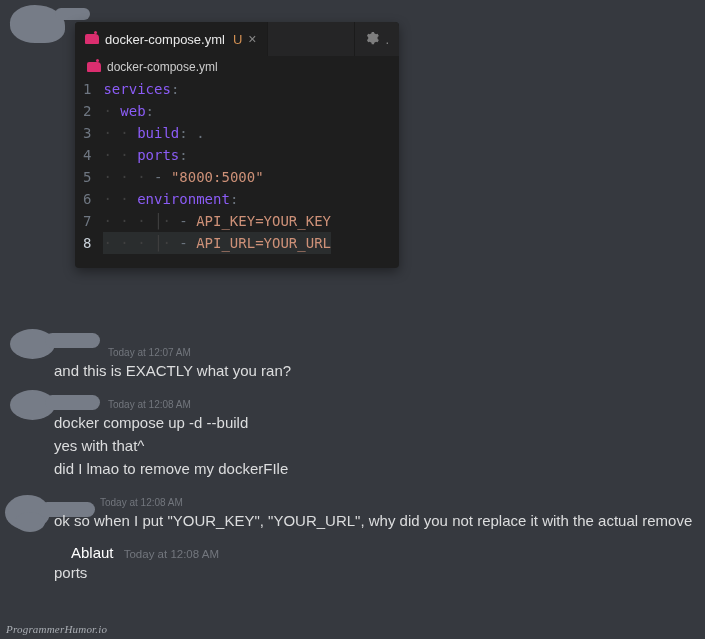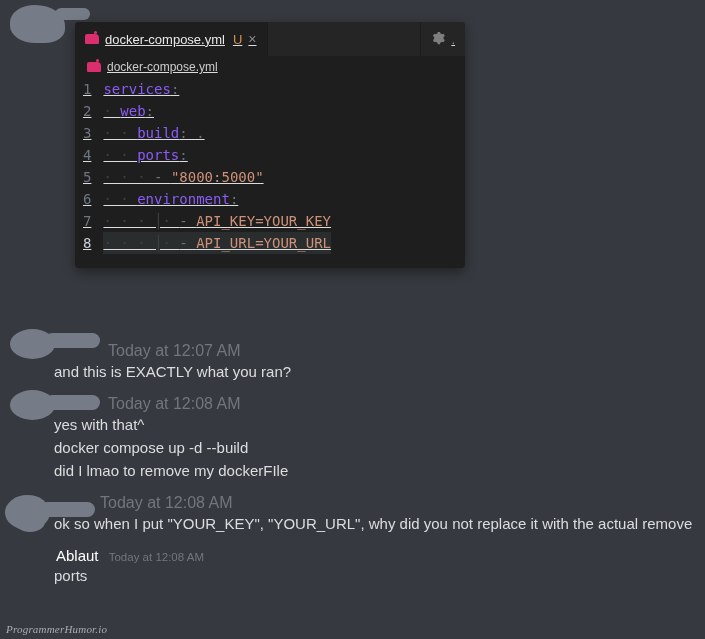--- a/index.html
+++ b/index.html
@@ -24,26 +24,25 @@
     .scr2b { top: 333px; left: 45px; width: 55px; height: 15px; border-radius: 10px; }
     .scr3 { top: 390px; left: 10px; width: 45px; height: 30px; border-radius: 50%; }
     .scr3b { top: 395px; left: 45px; width: 55px; height: 15px; border-radius: 10px; }
     .scr4 { top: 495px; left: 5px; width: 45px; height: 35px; border-radius: 50%; }
     .scr4b { top: 502px; left: 40px; width: 55px; height: 15px; border-radius: 10px; }
     .scr4c { top: 512px; left: 15px; width: 30px; height: 20px; border-radius: 50%; }
 
     .editor-embed {
       position: absolute;
       top: 22px; left: 75px;
-      width: 390px;
+      width: 324px;
       background: #1e1e1e;
       border-radius: 4px;
       box-shadow: 0 4px 12px rgba(0,0,0,.4);
       overflow: hidden;
-      text-decoration: underline;
     }
     .tabs {
       display: flex;
       background: #252526;
       height: 34px;
       align-items: stretch;
       font-size: 13px;
     }
     .tab {
       display: flex; align-items: center;
@@ -83,21 +82,21 @@
     .gutter .ln { display: block; }
     .gutter .ln.active { color: #c9d1d9; }
     .code-body { white-space: pre; }
     .k { color: #8b5cf6; } 
     .s { color: #ce9178; } 
     .c { color: #6a737d; } 
     .guide { color: #404040; }
     .cursor-line { background: #2a2d2e; }
 
     .messages { position: absolute; top: 330px; left: 52px; right: 12px; }
-    .ts { color: #72767d; font-size: 16px; margin-left: 56px; display: inline-block; }
+    .ts { color: #72767d; font-size: 10px; margin-left: 56px; display: inline-block; }
     .msg-line { margin-left: 2px; color: #dcddde; line-height: 1.4; padding: 1px 0; }
     .group { margin-top: 12px; }
     .author { color: #ffffff; font-weight: 500; display: inline; }
     .author-ts { color: #72767d; font-size: 11.5px; margin-left: 6px; }
 
     .watermark {
       position: absolute;
       bottom: 4px; left: 6px;
       font-family: Georgia, serif;
       font-style: italic;
@@ -156,32 +155,32 @@
 </div>
 
 <div class="messages">
   <div class="group">
     <span class="ts">Today at 12:07 AM</span>
     <div class="msg-line">and this is EXACTLY what you ran?</div>
   </div>
 
   <div class="group">
     <span class="ts">Today at 12:08 AM</span>
+    <div class="msg-line">docker compose up -d --build</div>
     <div class="msg-line">yes with that^</div>
-    <div class="msg-line">docker compose up -d --build</div>
     <div class="msg-line">did I lmao to remove my dockerFIle</div>
   </div>
 
   <div class="group">
     <span class="ts" style="margin-left:48px">Today at 12:08 AM</span>
     <div class="msg-line">ok so when I put "YOUR_KEY", "YOUR_URL", why did you not replace it with the actual remove</div>
   </div>
 
   <div class="group">
-    <div style="margin-left:4px">
+    <div style="margin-left:19px">
       <span class="author">Ablaut</span>
       <span class="author-ts">Today at 12:08 AM</span>
     </div>
     <div class="msg-line">ports</div>
   </div>
 </div>
 
 <div class="watermark">ProgrammerHumor.io</div>
 
 </body></html>

